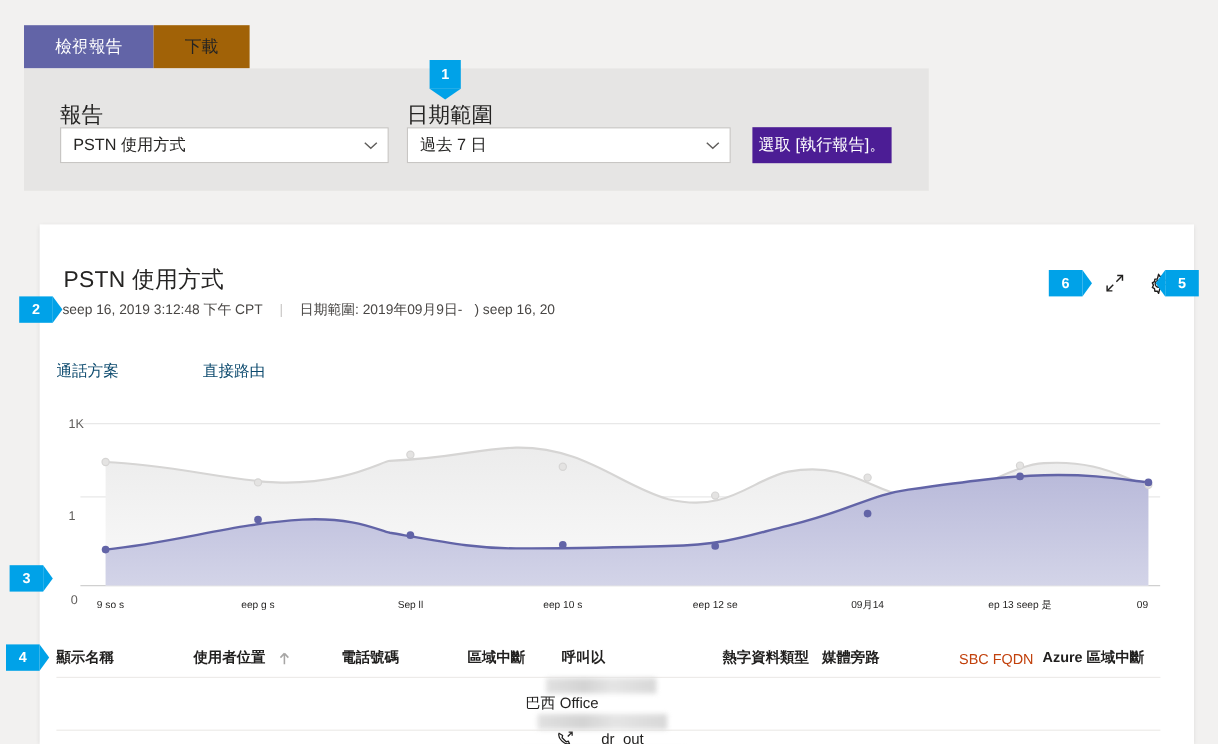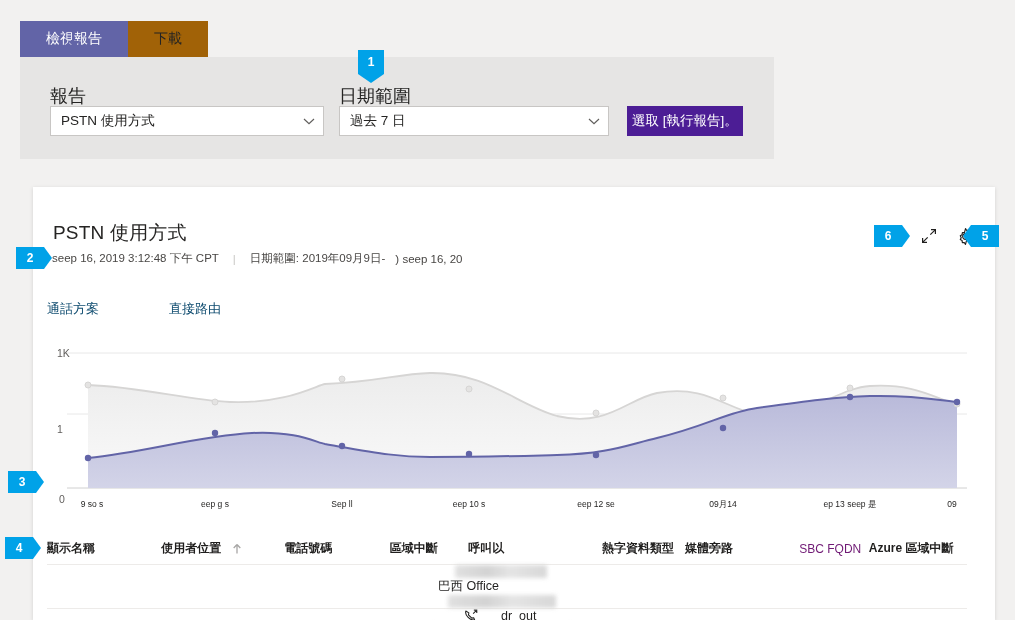--- a/index.html
+++ b/index.html
@@ -102,21 +102,21 @@
 
   
   .table { position: absolute; left: 47px; top: 533px; width: 920px; }
   .trow { display: flex; align-items: center; }
   .thead { height: 32px; border-bottom: 1px solid #edebe9; }
   .tbody-row { height: 44px; border-bottom: 1px solid #edebe9; flex-direction: column; }
   .th {
     font-size: 12px; color: #201f1e; font-weight: 600;
     display: flex; align-items: center; white-space: nowrap;
   }
-  .th.muted { color: #701a75; font-weight: 400; }
+  .th.muted { color: #c2410c; font-weight: 400; }
   .sort-arrow { margin-left: 10px; width: 12px; height: 12px; opacity: .55; }
   .td { font-size: 12.5px; color: #201f1e; display: flex; align-items: center; white-space: nowrap; }
   .redact {
     display: inline-block; height: 13px; border-radius: 1px;
     background: linear-gradient(90deg,#dedede,#cfcfcf 35%,#e2e2e2 60%,#d4d4d4);
     filter: blur(2.2px); opacity: .9;
   }
   .c1 { width: 128px; } .c2 { width: 138px; } .c3 { width: 118px; }
   .c4 { width: 88px; }  .c5 { width: 150px; } .c6 { width: 76px; }
   .c7 { width: 128px; margin-left: 11px; } .c8 { width: 78px; }  .c9 { width: 110px; }

